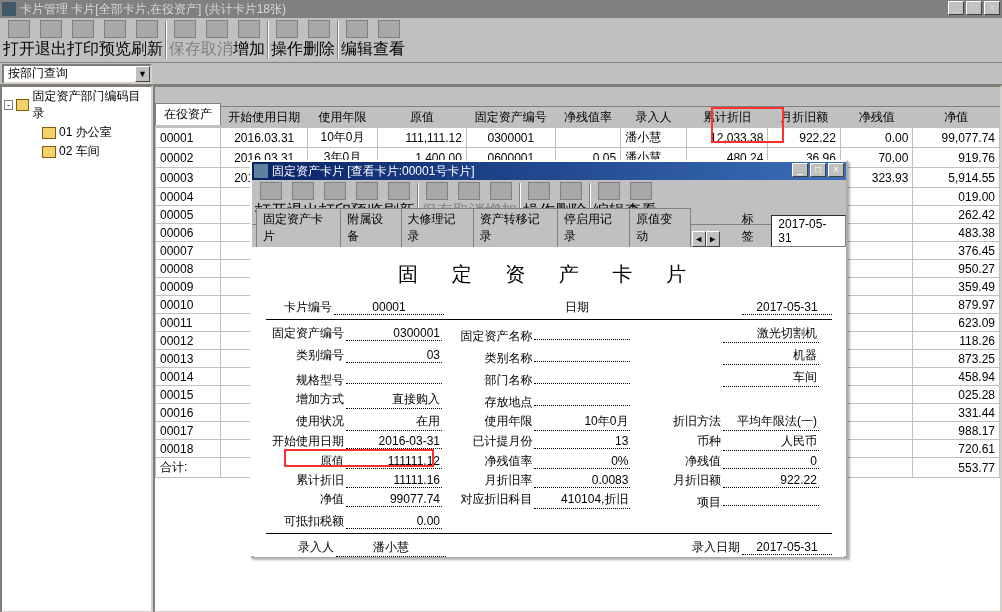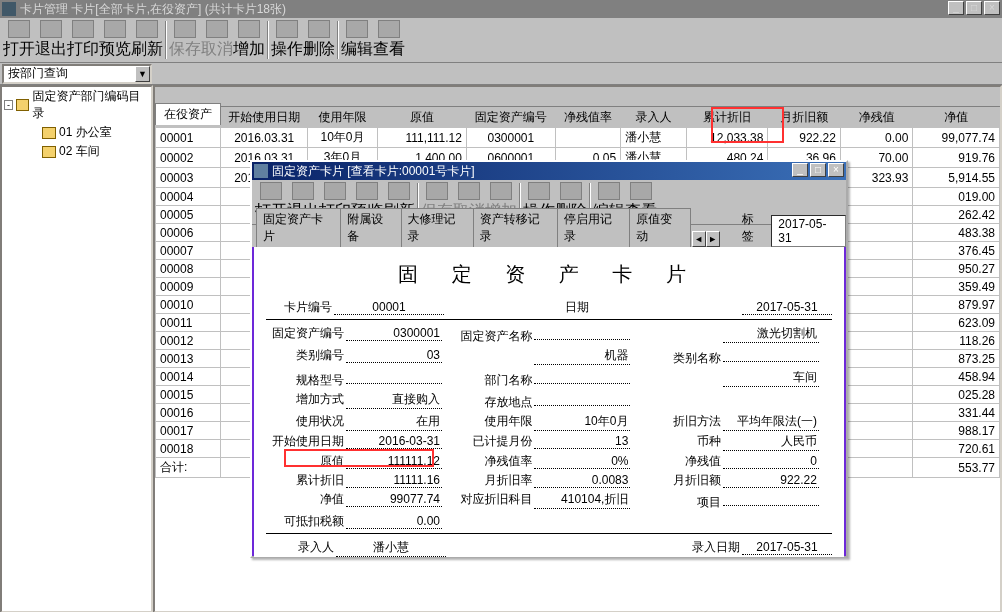--- a/index.html
+++ b/index.html
@@ -37,21 +37,21 @@
   table.grid { border-collapse:collapse; width:100%; font-size:12px; table-layout:fixed; }
   table.grid th, table.grid td { border:1px solid #c0c0c0; padding:1px 4px; height:18px; white-space:nowrap; overflow:hidden; }
   table.grid th { background:#c0c0c0; font-weight:normal; text-align:center; }
   table.grid td.num { text-align:right; }
   table.grid td.ctr { text-align:center; }
   .gridwrap { overflow:hidden; background:#fff; }
 
   .red-rect { position:absolute; border:2px solid #ff3030; pointer-events:none; }
 
   
-  .dialog { position:absolute; left:250px; top:160px; width:598px; height:398px; background:#6d28d9; border:2px outset #fff; box-shadow:2px 2px 2px rgba(0,0,0,.3); }
+  .dialog { position:absolute; left:250px; top:160px; width:598px; height:398px; background:#ffffff; border:2px outset #fff; box-shadow:2px 2px 2px rgba(0,0,0,.3); }
   .dlg-title { height:18px; background:linear-gradient(90deg,#0a2368,#3a6fb7); color:#fff; padding-left:20px; line-height:18px; position:relative; }
   .dlg-title .ico { position:absolute; left:2px; top:2px; width:14px; height:14px; background:#6080a0; }
   .dlg-toolbar { display:flex; align-items:flex-start; background:#c0c0c0; border-bottom:1px solid #808080; padding:2px 3px; }
 
   .dlg-tabstrip { display:flex; align-items:flex-end; background:#c0c0c0; height:22px; padding-left:4px; position:relative; }
   .dlg-tabstrip .dtab { padding:2px 6px; border:1px solid #808080; border-bottom:none; background:#c0c0c0; font-size:12px; margin-right:-1px; }
   .dlg-tabstrip .dtab.active { background:#c0c0c0; }
   .dlg-tabstrip .spin { display:flex; margin-left:2px; }
   .dlg-tabstrip .spin .sb { width:14px; height:16px; background:#c0c0c0; border:1px solid #fff; border-right-color:#404040; border-bottom-color:#404040; font-size:9px; text-align:center; line-height:14px; }
   .dlg-tabstrip .taglbl { margin-left:18px; padding:2px 4px; }
@@ -565,26 +565,26 @@
               <span class="lbl" style="width: 78px; visibility: hidden;"></span>
               <span class="val" style="width: 96px; text-align: right;">激光切割机</span>
             </div>
           </div>
           <div class="crow col3">
             <div class="ccell">
               <span class="lbl" style="width: 78px;">类别编号</span>
               <span class="val" style="width: 96px;">03</span>
             </div>
             <div class="ccell">
+              <span class="lbl" style="width: 78px;">类别名称</span>
+              <span class="val" style="width: 96px;"></span>
+            </div>
+            <div class="ccell">
               <span class="lbl" style="width: 78px; visibility: hidden;"></span>
               <span class="val" style="width: 96px; text-align: right;">机器</span>
-            </div>
-            <div class="ccell">
-              <span class="lbl" style="width: 78px;">类别名称</span>
-              <span class="val" style="width: 96px;"></span>
             </div>
           </div>
           <div class="crow col3">
             <div class="ccell">
               <span class="lbl" style="width: 78px;">规格型号</span>
               <span class="val" style="width: 96px;"></span>
             </div>
             <div class="ccell">
               <span class="lbl" style="width: 78px;">部门名称</span>
               <span class="val" style="width: 96px;"></span>

